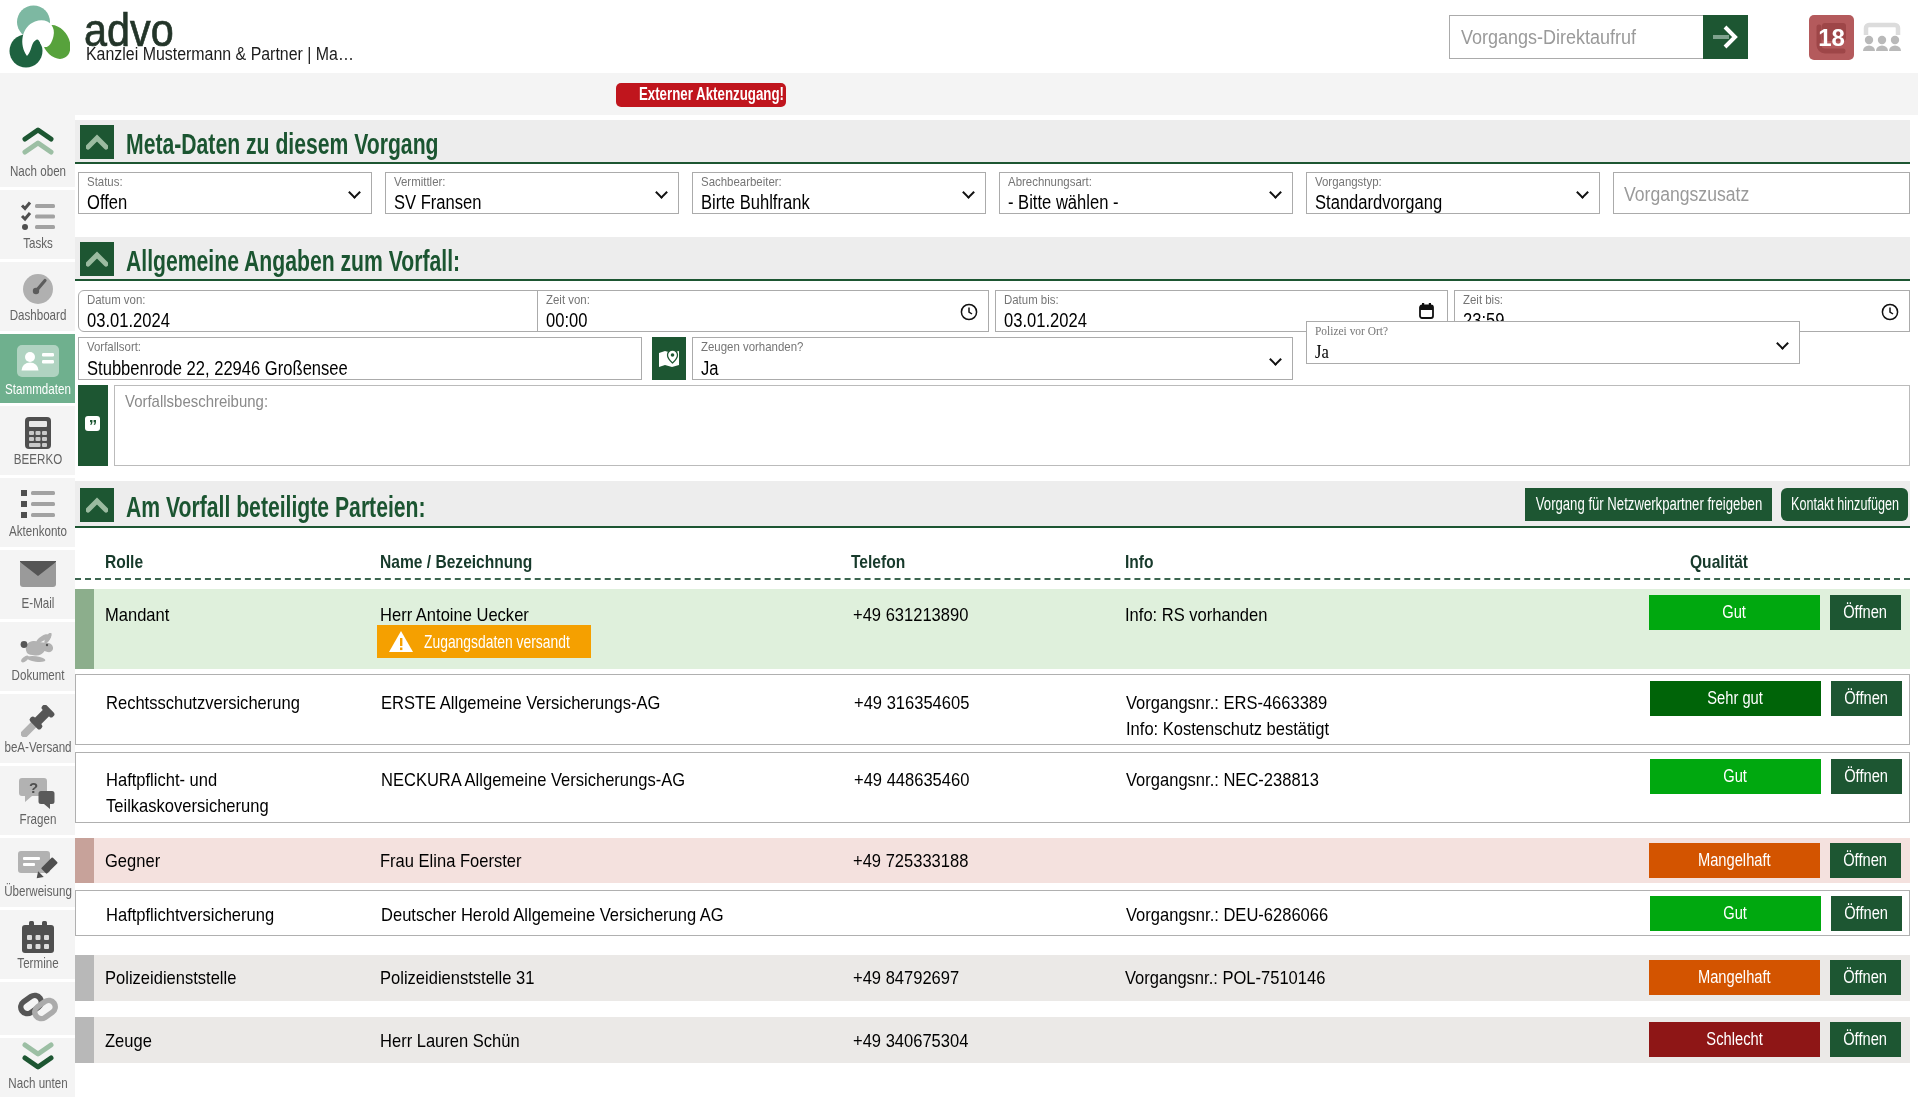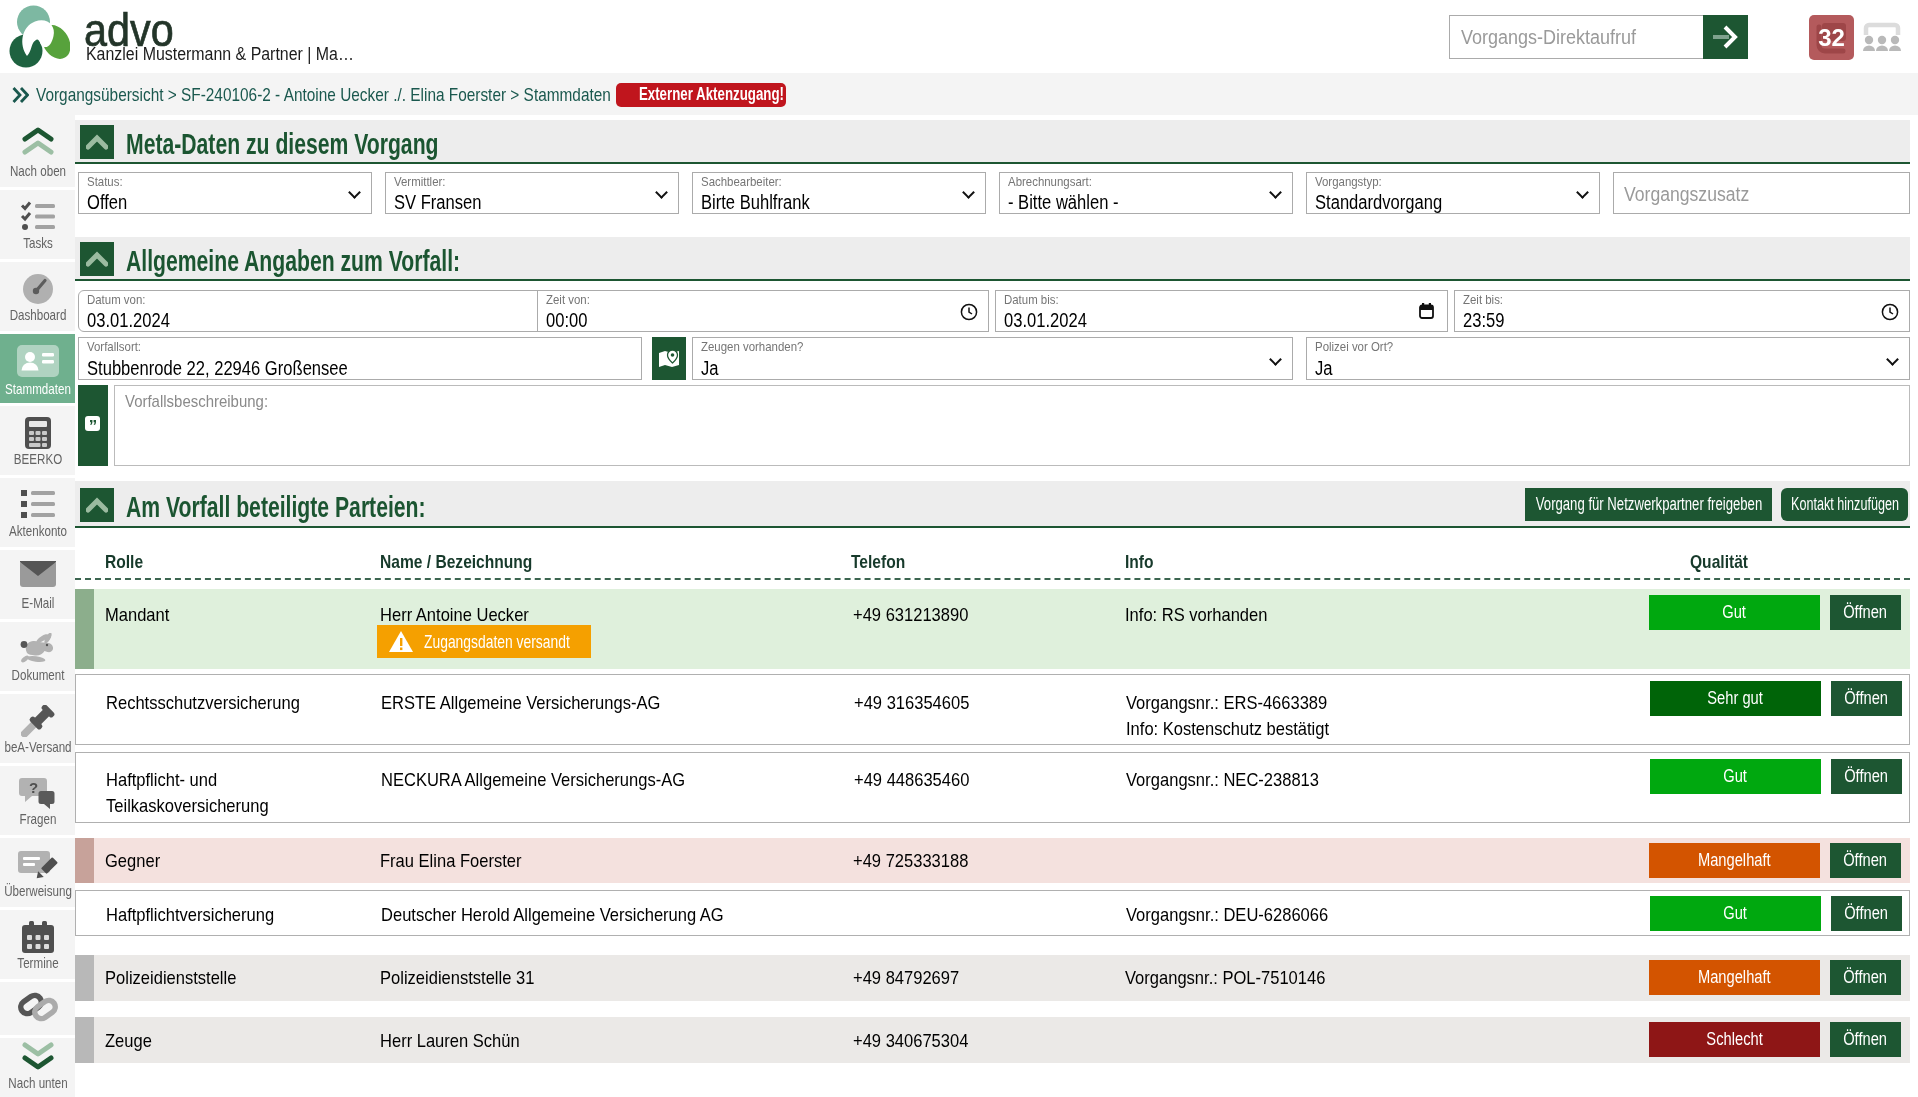--- a/index.html
+++ b/index.html
@@ -73,42 +73,36 @@
   <svg width="45" height="44" viewBox="0 0 45 44">
     <line x1="10" y1="22" x2="26" y2="22" stroke="#7ea28d" stroke-width="4"></line>
     <path d="M22 12 L32 22 L22 32" fill="none" stroke="#fff" stroke-width="4"></path>
   </svg>
 </div>
 <div class="abs" id="mailicon">
   <svg width="45" height="45" viewBox="0 0 45 45" style="position:absolute">
     <path d="M10 12 v18 a6 6 0 0 0 6 6 h18" fill="none" stroke="#9e4648" stroke-width="5" stroke-linecap="round"></path>
     <rect x="13" y="8" width="24" height="18" rx="3" fill="#9e4648"></rect>
   </svg>
-  <div class="n">32</div>
+  <div class="n">18</div>
 </div>
 <svg class="abs" style="left:1862px; top:21px;" width="40" height="34" viewBox="0 0 40 34">
   <path d="M4 14 V7 a3 3 0 0 1 3-3 h26 a3 3 0 0 1 3 3 v7" fill="none" stroke="#dcdcdc" stroke-width="4.5"></path>
   <g fill="#b9b9b9">
     <circle cx="7" cy="19" r="4.2"></circle>
       <path d="M1 30 a6 5.5 0 0 1 12 0 z"></path>
     <circle cx="20" cy="19" r="4.2"></circle>
       <path d="M14 30 a6 5.5 0 0 1 12 0 z"></path>
     <circle cx="33" cy="19" r="4.2"></circle>
       <path d="M27 30 a6 5.5 0 0 1 12 0 z"></path>
   </g>
 </svg>
 
 <div class="abs" id="crumbbar">
   <div id="extbadge"><span style="display:inline-block; transform:scaleX(0.76); transform-origin:50% 50%;">Externer Aktenzugang!</span></div>
-  <div id="crumb">
-    <svg width="17" height="16" viewBox="0 0 17 16" style="vertical-align:-2px; margin-right:2px;">
-      <path d="M1.5 1 L8 8 L1.5 15 M9 1 L15.5 8 L9 15" fill="none" stroke="#1a584e" stroke-width="2.8"></path>
-    </svg>
-    <span style="display:inline-block; transform:scaleX(0.81); transform-origin:0 50%; white-space:nowrap;">Vorgangsübersicht &gt; SF-240106-2 - Antoine Uecker ./. Elina Foerster &gt; Stammdaten</span>
-  </div>
 </div>
 
 <div class="abs" id="sidebar">
   <div class="sbitem" style="top:0; border-top:none;">
     <svg width="36" height="32" viewBox="0 0 36 32">
       <path d="M5 13 L18 4 L31 13" fill="none" stroke="#1d5632" stroke-width="5" stroke-linejoin="round" stroke-linecap="round"></path>
       <path d="M5 26 L18 17 L31 26" fill="none" stroke="#9cbfa4" stroke-width="5" stroke-linejoin="round" stroke-linecap="round"></path>
     </svg>
     <div class="lbl"><span>Nach oben</span></div>
   </div>
@@ -350,21 +344,21 @@
     <path d="M2 6 L8 4 V18 L2 20 Z M8 4 L15 6 V20 L8 18 Z M15 6 L22 4 V18 L15 20 Z" fill="#fff"></path>
     <path d="M15.5 3 a5 5 0 0 1 5 5 c0 3.5-5 8-5 8 s-5-4.5-5-8 a5 5 0 0 1 5-5 z" fill="#fff" stroke="#1d5632" stroke-width="1.3"></path>
     <circle cx="15.5" cy="8" r="1.8" fill="#1d5632"></circle>
   </svg>
 </div>
 <div class="fld" style="left:692px; top:337px; width:601px; height:43px;">
   <div class="flab">Zeugen vorhanden?</div>
     <div class="fval" style="top:19px;">Ja</div>
     <div class="chev" style="top:17px;"></div>
 </div>
-<div class="fld" style="left:1306px; top:337px; width:604px; height:43px;">
+<div class="fld" style="left:1306px; top:321px; width:494px; height:43px;font-family:Liberation Serif, serif;">
   <div class="flab">Polizei vor Ort?</div>
     <div class="fval" style="top:19px;">Ja</div>
     <div class="chev" style="top:17px;"></div>
 </div>
 
 <div class="gbtn" style="left:78px; top:385px; width:30px; height:81px;">
   <div style="position:absolute; left:7px; top:31px; width:15px; height:15px; background:#fff; border-radius:3px; text-align:center;">
     <span style="color:#1d5632; font-weight:bold; font-size:17px; line-height:22px; letter-spacing:-1px;">”</span>
   </div>
 </div>

